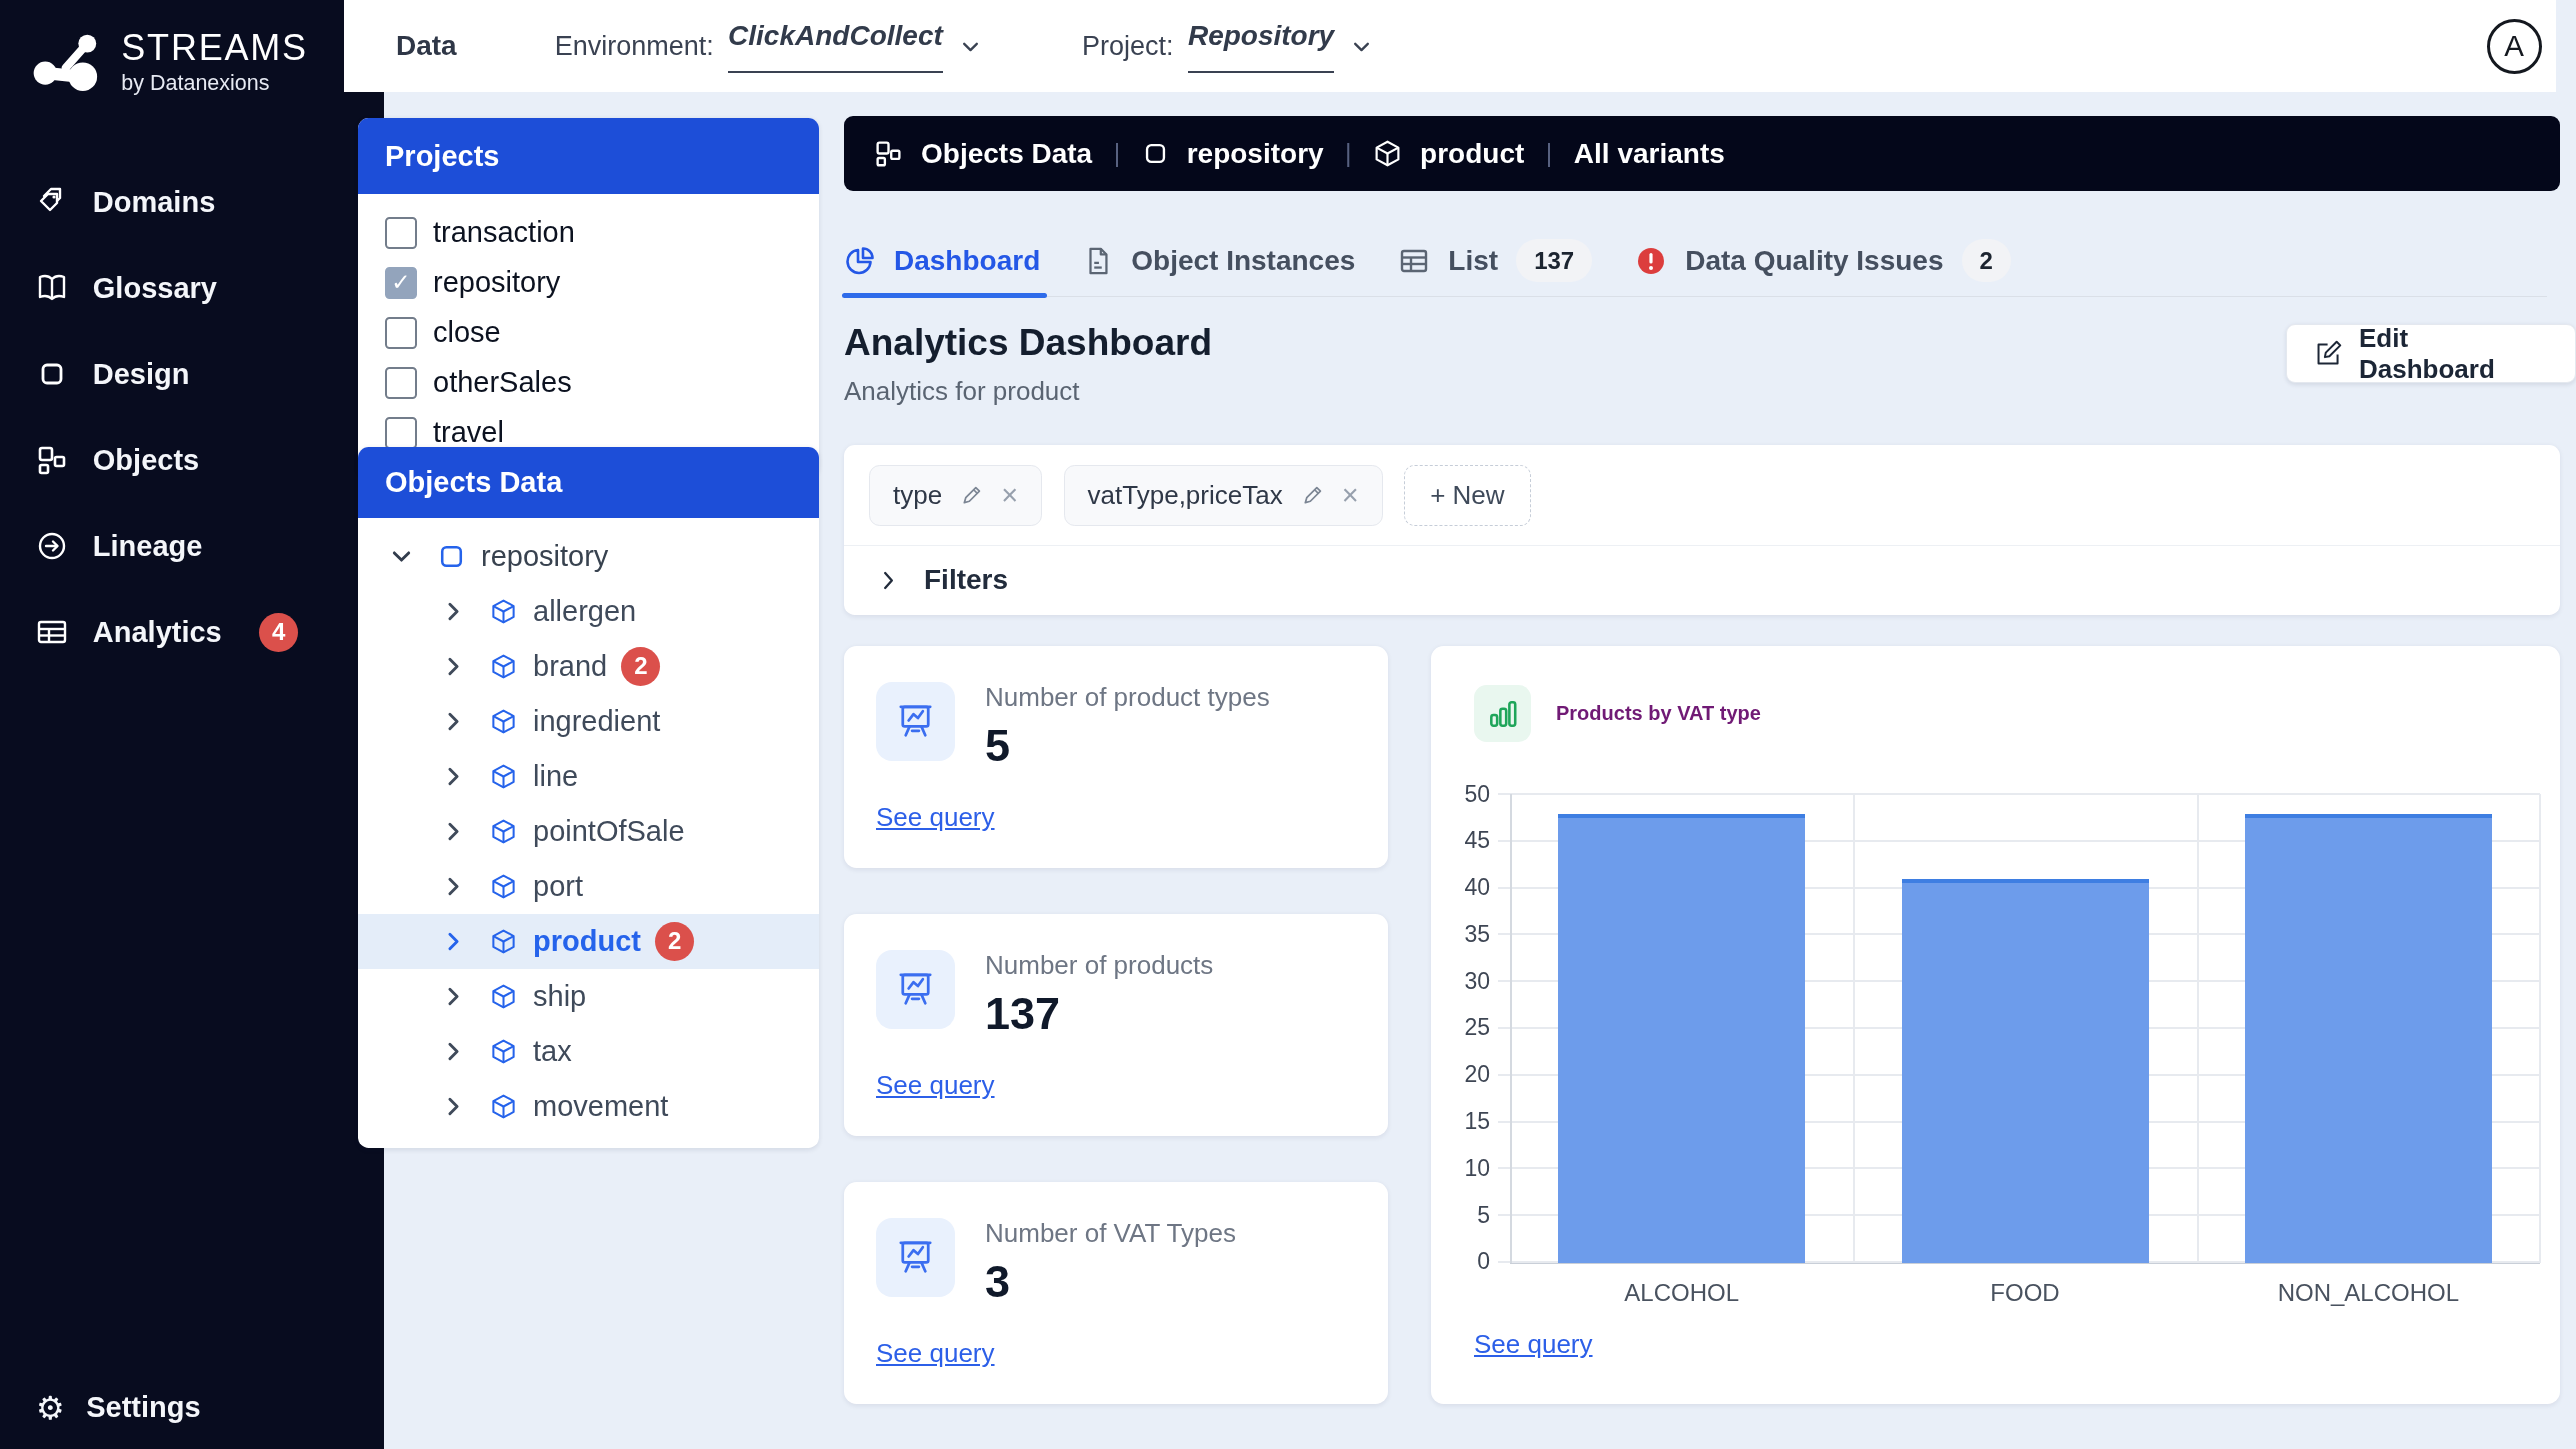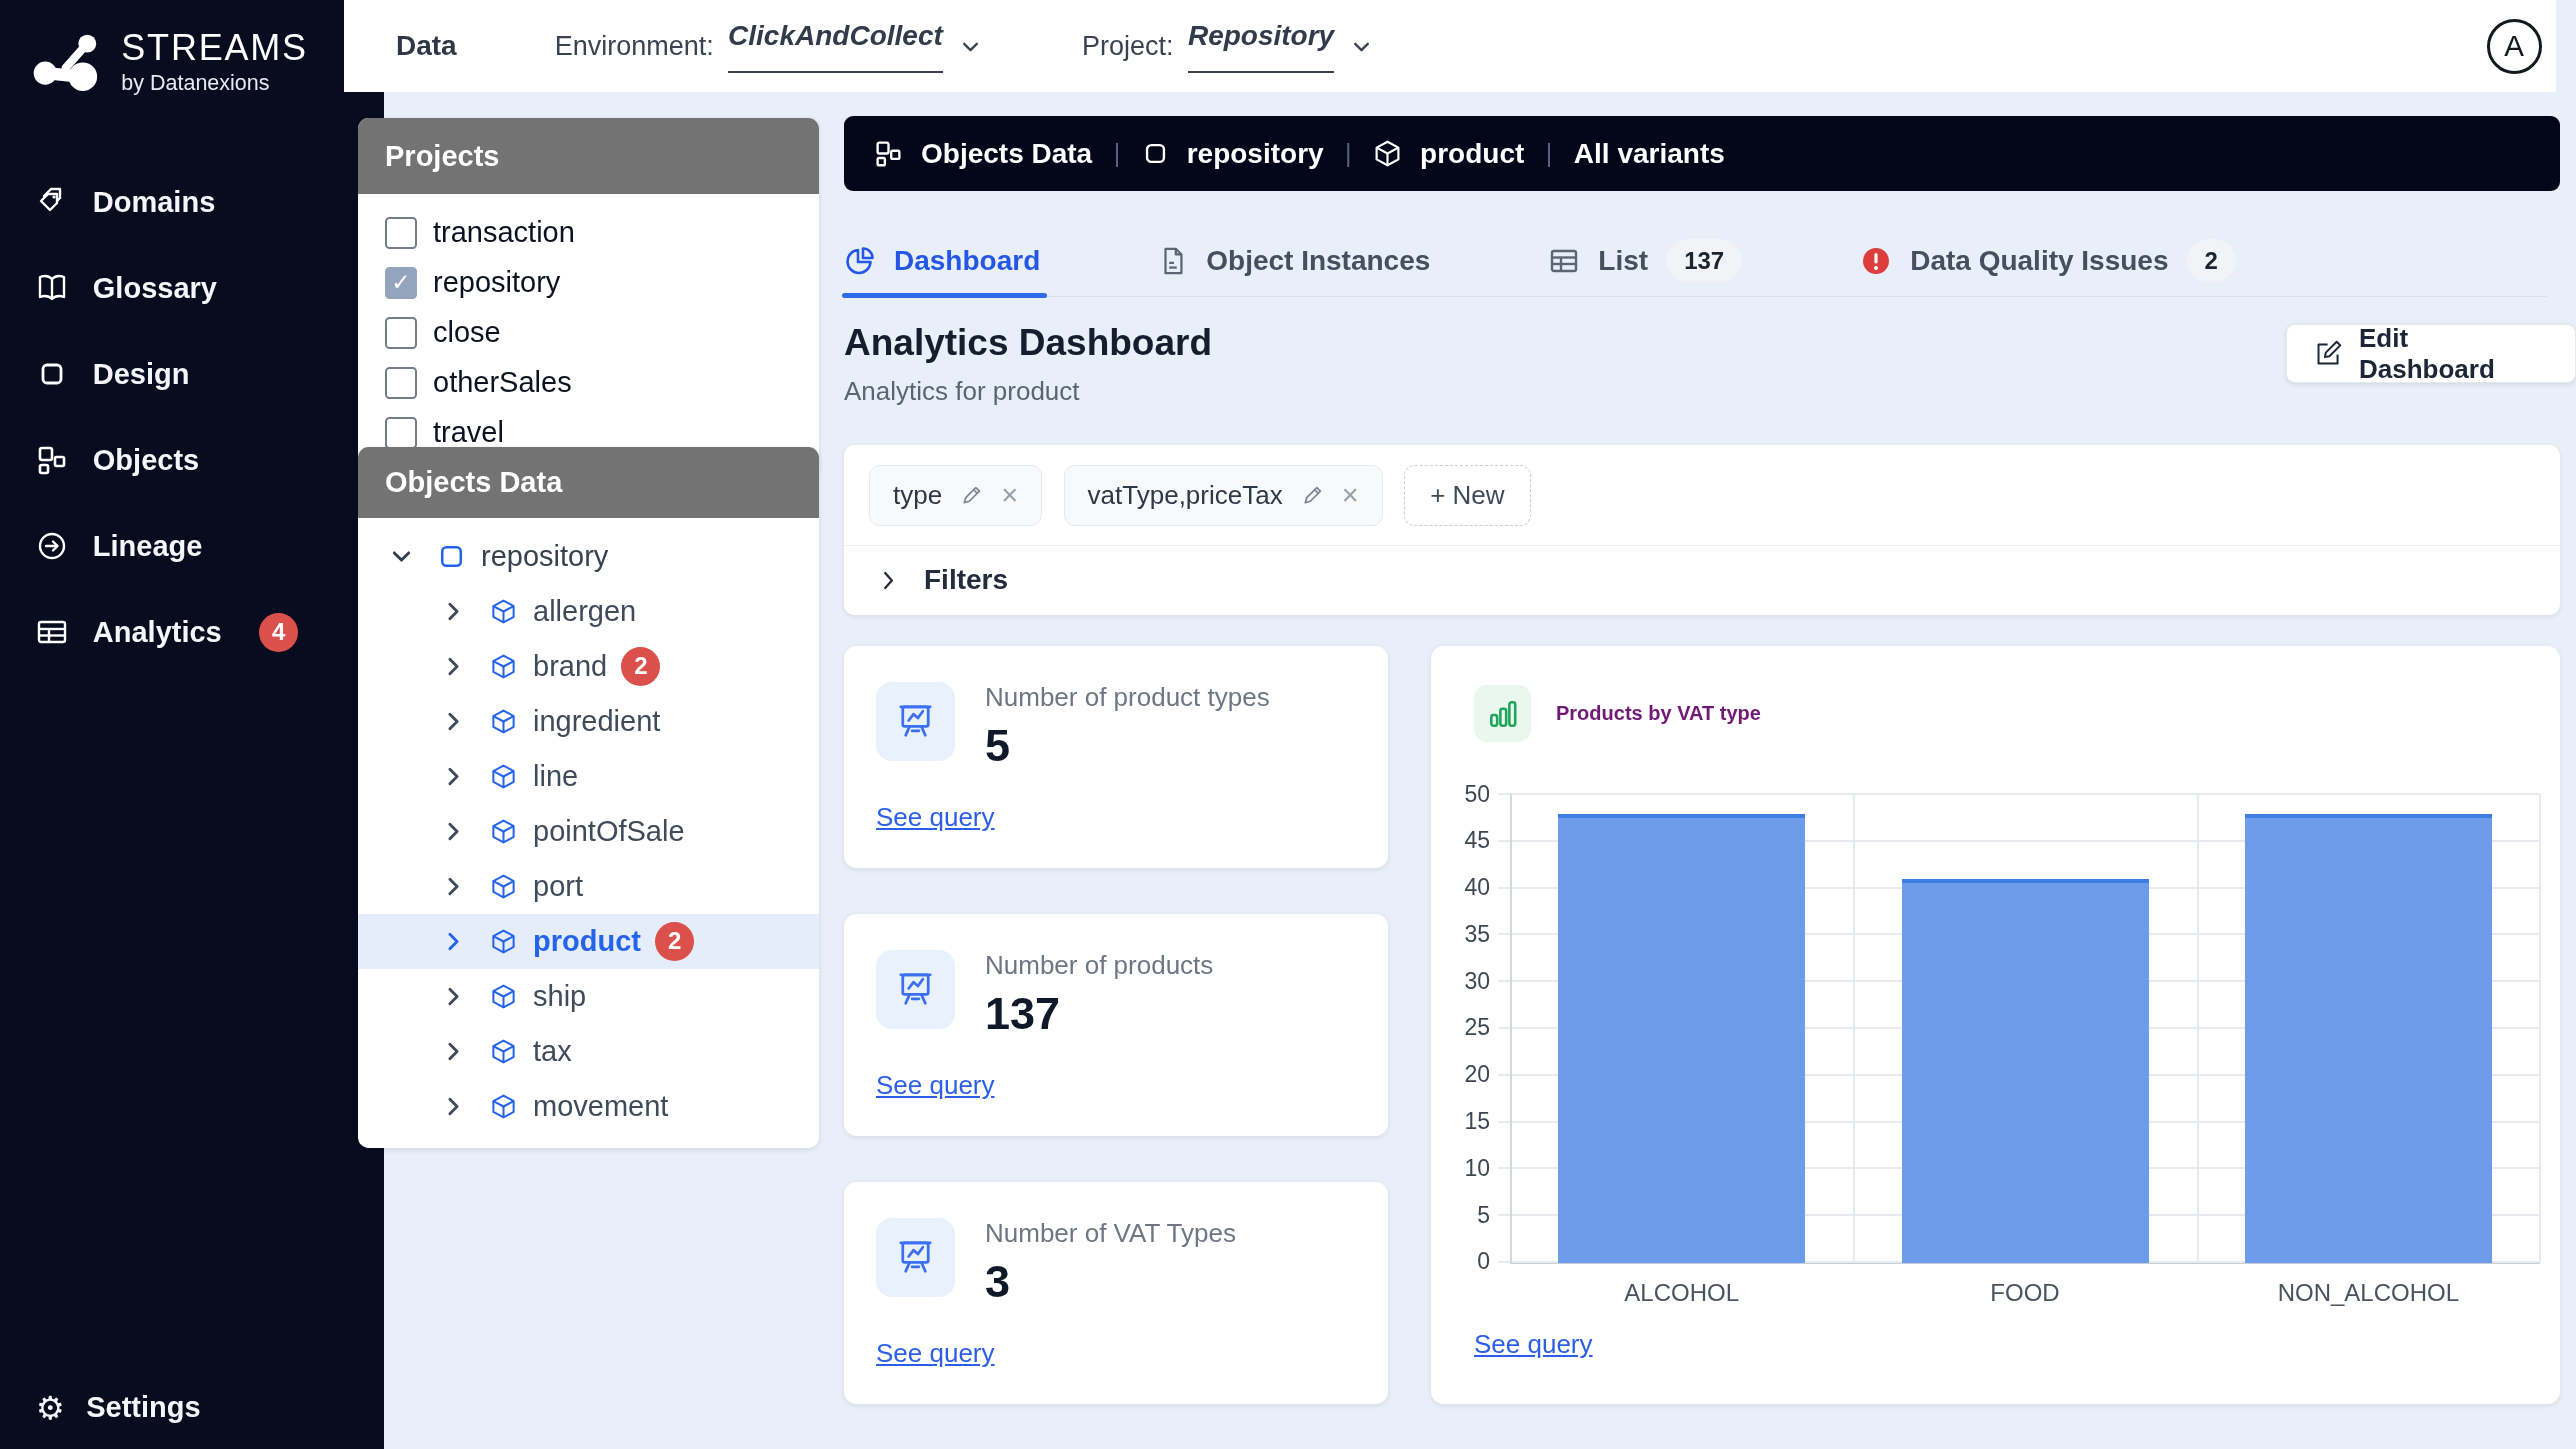--- a/index.html
+++ b/index.html
@@ -35,21 +35,21 @@
   .drop-value { margin-left:14.3px; font-size:28px; font-style:italic; font-weight:600; color:#323b4b;
     border-bottom:2.7px solid #3a4252; padding-bottom:19px; cursor:pointer; }
   .drop-chevron { margin-left:14.3px; }
   .avatar { margin-left:auto; margin-right:14.3px; width:55px; height:55px; border:3.6px solid #14181f;
     border-radius:50%; display:flex; align-items:center; justify-content:center;
     font-size:29.5px; color:#14181f; background:#fff; cursor:pointer; }
 
   
   .panel { position:absolute; left:358px; width:461px; background:#fff; border-radius:10.7px;
     box-shadow:0 1.8px 5.4px rgba(20,30,60,.10); overflow:hidden; }
-  .panel-header { background:#737373; color:#fff; font-size:29px; font-weight:600; padding:21.5px 27px; }
+  .panel-header { background:#1d4ed8; color:#fff; font-size:29px; font-weight:600; padding:21.5px 27px; }
   .projects-panel { top:118px; }
   .projects-body { padding:18px 27px 23px; display:flex; flex-direction:column; gap:9px; }
   .check-row { display:flex; align-items:center; gap:16px; height:41px; cursor:pointer; }
   .cb { width:32px; height:32px; border:2.7px solid #737d8b; border-radius:4.5px; background:#fff;
     display:flex; align-items:center; justify-content:center; flex:none; }
   .cb.checked { background:#93a4bc; border-color:#93a4bc; }
   .cb.checked::after { content:'✓'; color:#fff; font-size:23px; font-weight:700; line-height:1; }
   .check-label { font-size:29px; color:#0c1220; }
 
   .objects-panel { top:447px; }
@@ -63,21 +63,21 @@
   .tree-row.selected { background:#e4edf9; color:#2563eb; font-weight:700; }
   .tree-row .badge-red { margin-left:14.3px; }
 
   
   .breadcrumb { position:absolute; left:844px; top:116px; width:1716px; height:75px; background:#04071a;
     border-radius:9px; display:flex; align-items:center; padding:0 30px; color:#fff; }
   .crumb { display:flex; align-items:center; gap:18px; font-size:28px; font-weight:600; cursor:pointer; }
   .crumb-sep { color:#586180; font-size:25px; margin:0 21.5px; }
 
   .tabs { position:absolute; left:844px; top:225px; width:1703px; height:72px; display:flex;
-    align-items:center; gap:118px; border-bottom:1.8px solid #dadfe7; }
+    align-items:center; gap:43px; border-bottom:1.8px solid #dadfe7; }
   .tab { position:relative; height:72px; display:flex; align-items:center; gap:18px;
     font-size:28px; font-weight:600; color:#454f5f; cursor:pointer; }
   .tab.active { color:#2457e6; }
   .tab.active::after { content:''; position:absolute; left:-1.8px; right:-7.2px; bottom:-1.8px; height:5.4px;
     background:#2e6bea; border-radius:2.7px; }
   .pill { background:#f2f3f6; border-radius:894px; padding:7.2px 18px; font-size:24px; font-weight:600; color:#1c2430; }
 
   .page-title { position:absolute; left:844px; top:322px; font-size:37px; font-weight:700; color:#141e2e; }
   .page-subtitle { position:absolute; left:844px; top:376px; font-size:26px; color:#5a6472; }
   .edit-btn { position:absolute; left:2286px; top:324px; height:59px; padding:0 27px; background:#fff;

